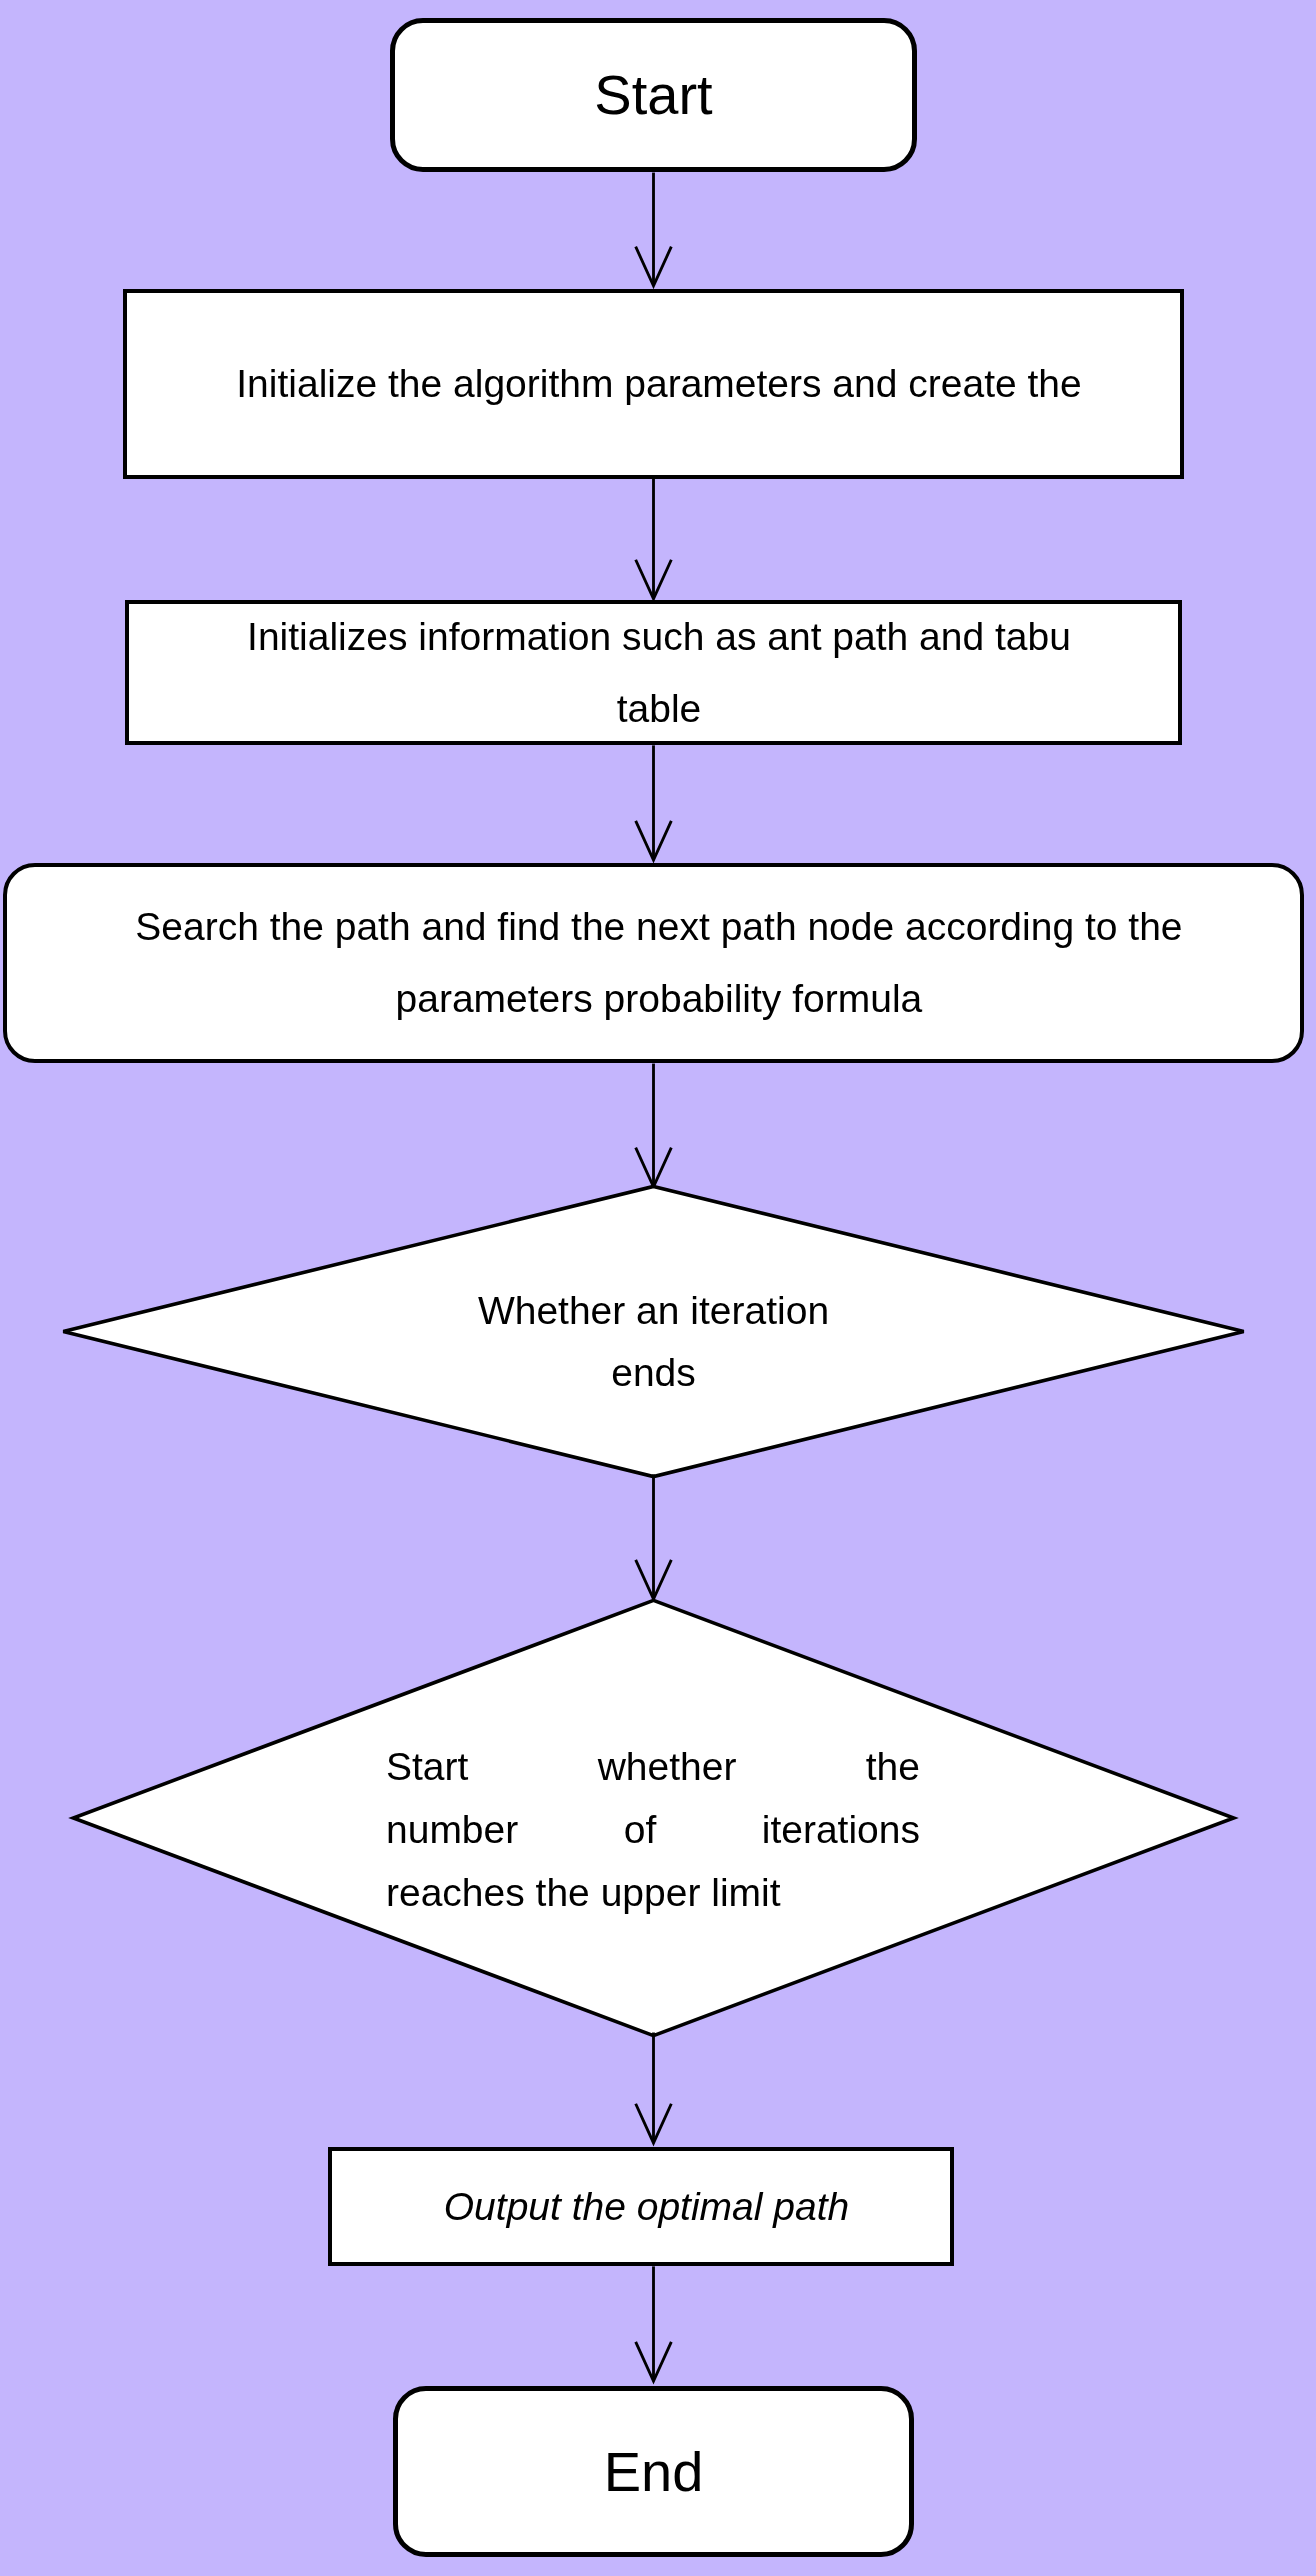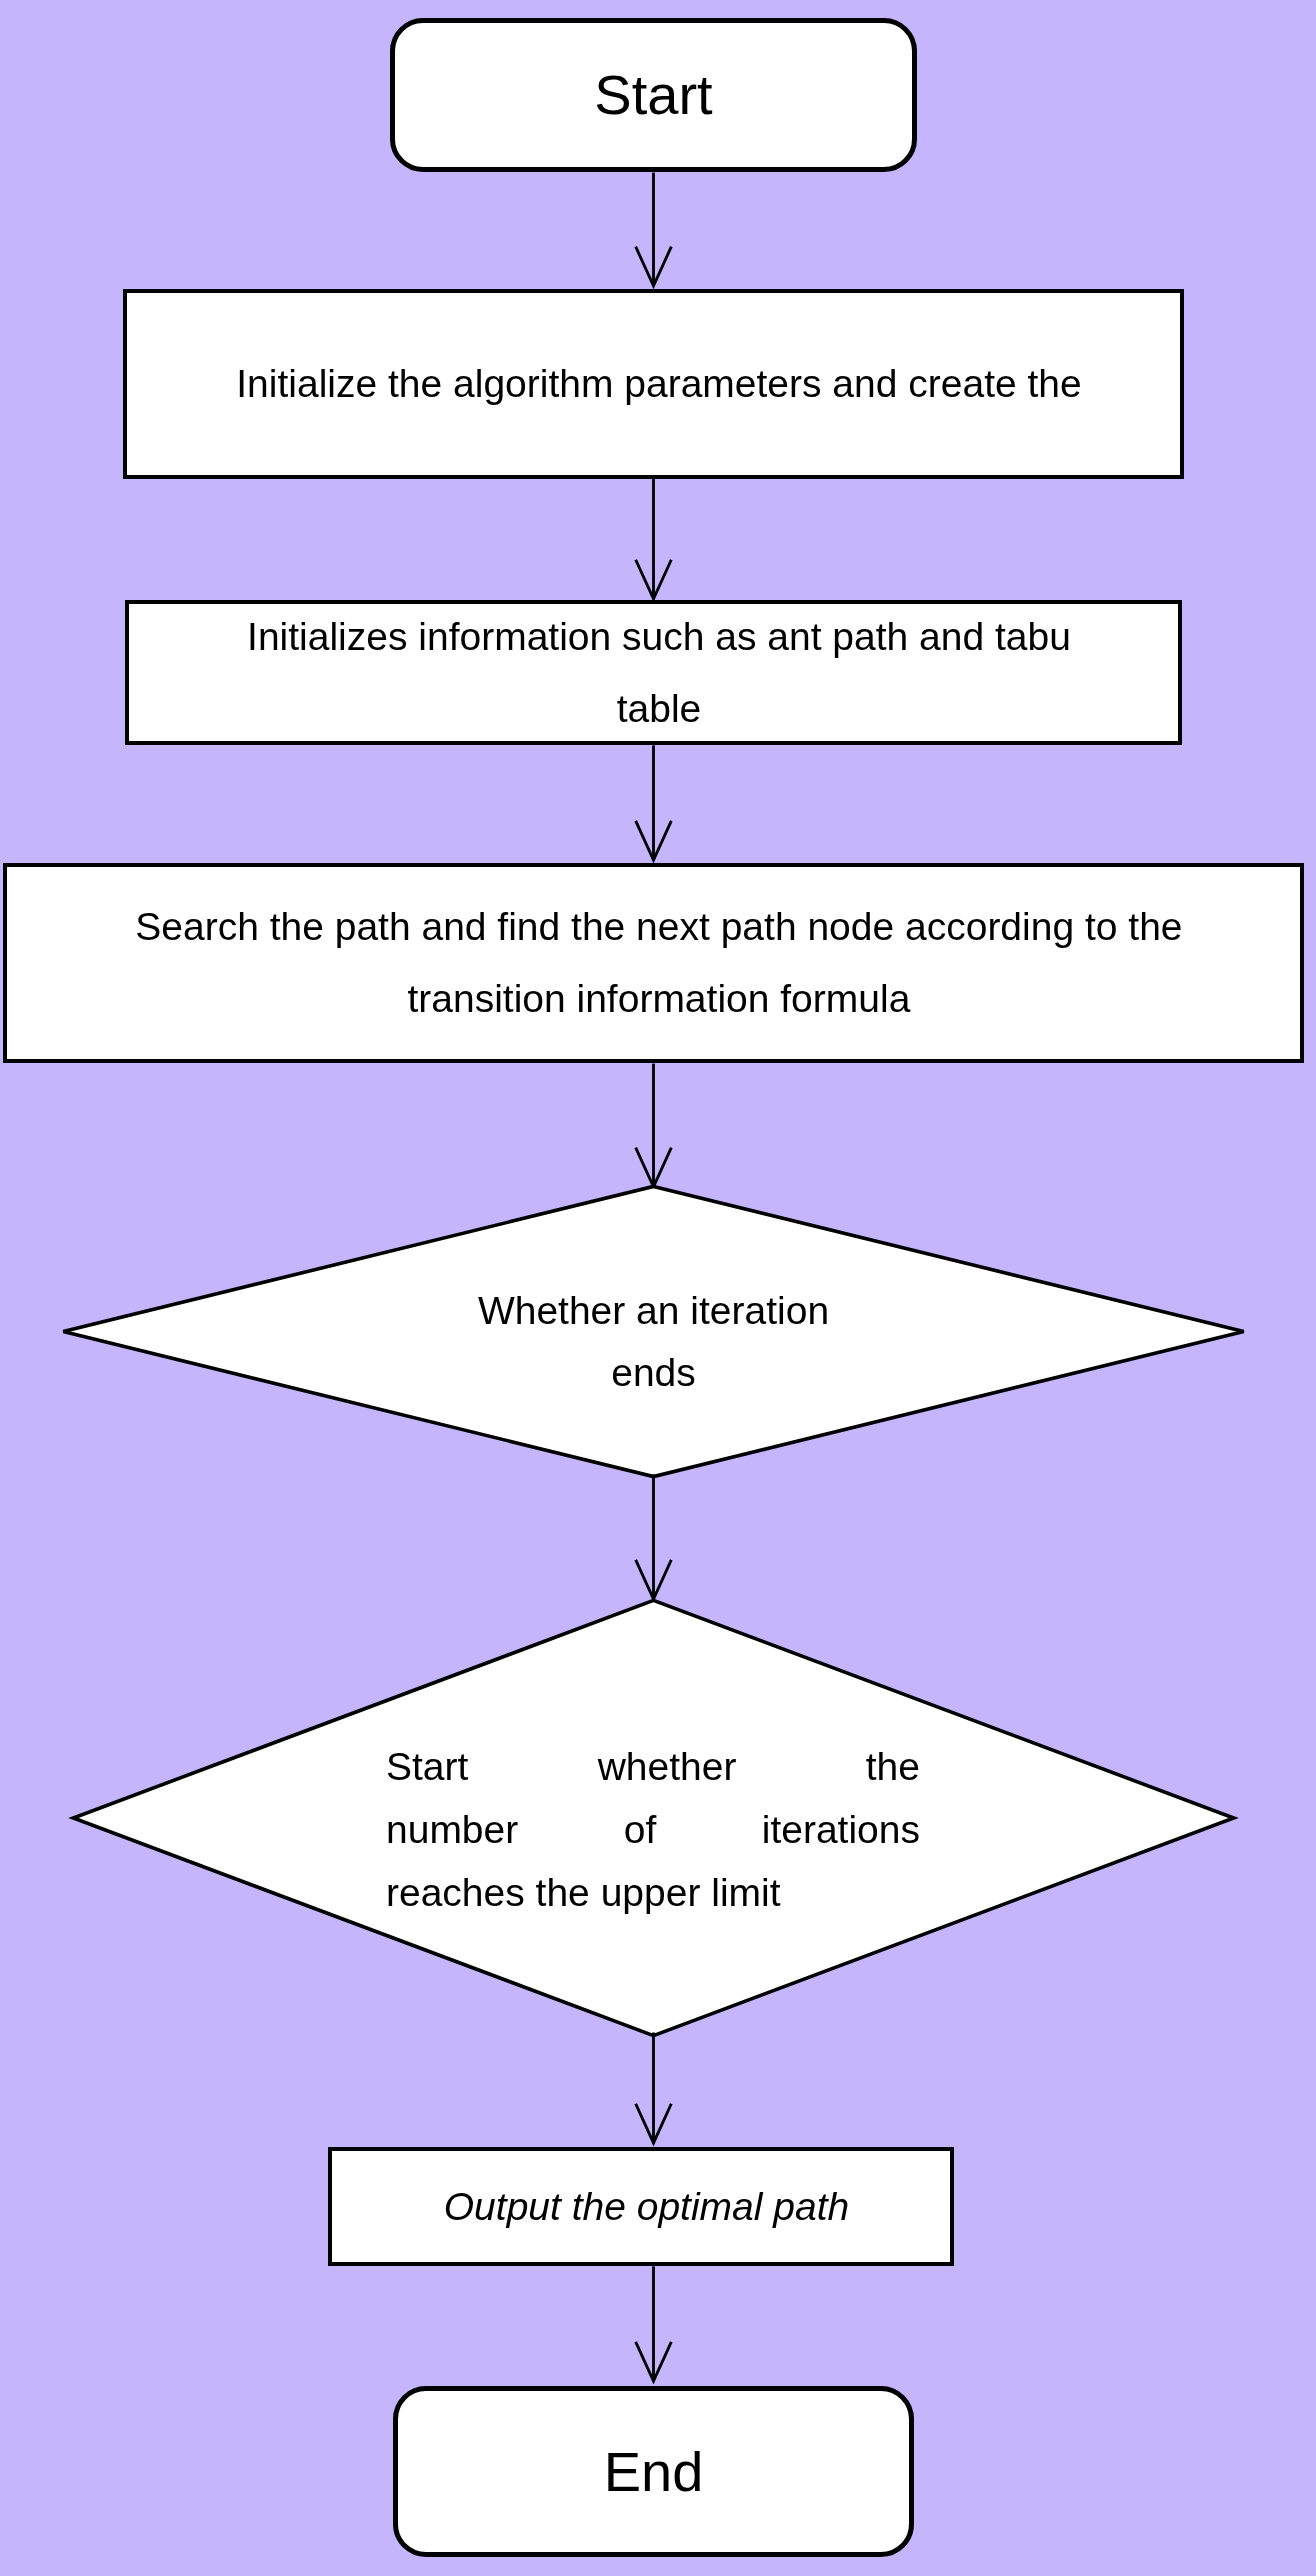--- a/index.html
+++ b/index.html
@@ -102,23 +102,23 @@
   <div class="node process" style="left:125px; top:600px; width:1057px; height:145px;">
     <span class="line">Initializes information such as ant path and tabu</span>
     <span class="line">table</span>
   </div>
 
   <svg class="arrow" style="top:745px; height:119px;" viewBox="0 0 80 166">
     <line x1="40" y1="0" x2="40" y2="161" stroke="#000" stroke-width="4"></line>
     <polyline points="15,106 40,161 65,106" fill="none" stroke="#000" stroke-width="4"></polyline>
   </svg>
 
-  <div class="node process" style="left:2.9px; top:863px; width:1301px; height:200px;">
+  <div class="node process" style="left:2.9px; top:863px; width:1301px; height:200px;border-radius:32px;">
     <span class="line">Search the path and find the next path node according to the</span>
-    <span class="line">transition information formula</span>
+    <span class="line">parameters probability formula</span>
   </div>
 
   <svg class="arrow" style="top:1063px; height:128px;" viewBox="0 0 80 178">
     <line x1="40" y1="0" x2="40" y2="173" stroke="#000" stroke-width="4"></line>
     <polyline points="15,118 40,173 65,118" fill="none" stroke="#000" stroke-width="4"></polyline>
   </svg>
 
   <svg class="diamond-svg" style="left:59px; top:1182px;" width="1189" height="299" viewBox="0 0 1656 416">
     <polygon points="828,6 1650,208 828,410 6,208" fill="#ffffff" stroke="#000000" stroke-width="5"></polygon>
   </svg>

